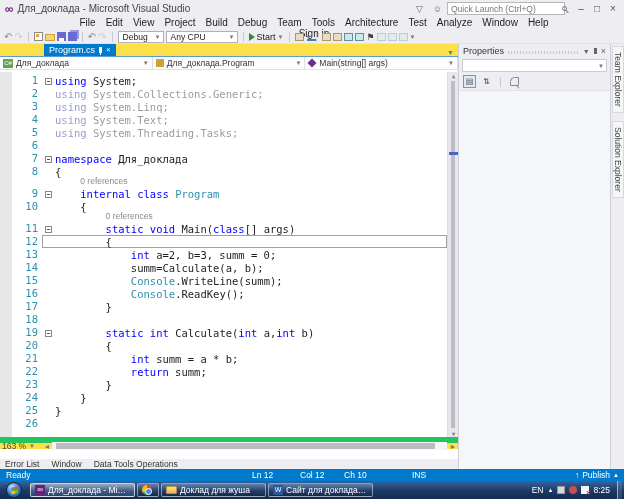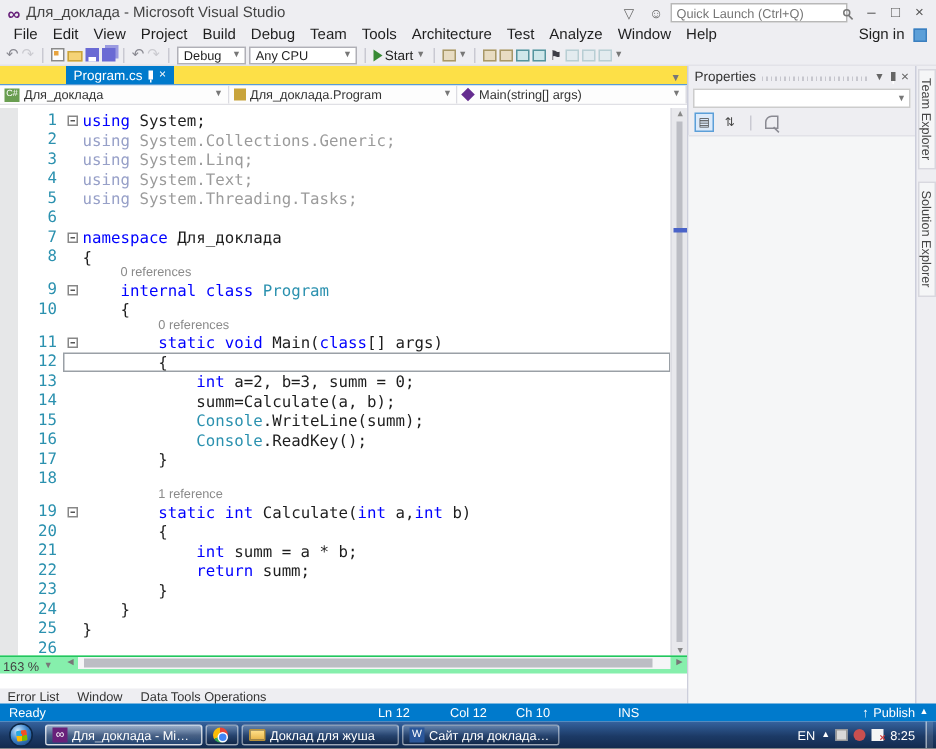--- a/index.html
+++ b/index.html
@@ -12,21 +12,21 @@
   .vs-logo{color:#68217a;font-weight:bold;font-size:12px;margin:0 4px 0 2px;line-height:10px;}
   .tspacer{flex:1;}
   .tb-ico{color:#666;font-size:9px;margin:0 5px;}
   .ql{width:118px;height:13px;background:#fff;border:1px solid #b8b8b8;display:flex;align-items:center;padding:0 3px;margin-right:8px;}
   .ql input{border:none;outline:none;flex:1;font-size:8.5px;color:#555;font-family:"Liberation Sans",sans-serif;background:transparent;padding:0;}
   .mag{width:5px;height:5px;border:1px solid #777;border-radius:50%;position:relative;flex:none;}
   .mag::after{content:"";position:absolute;width:4px;height:1px;background:#777;transform:rotate(45deg);right:-3px;bottom:-2px;}
   .winbtn{width:16px;text-align:center;color:#555;font-size:10px;line-height:15px;}
 
   
-  .menu-bar{height:13px;display:flex;align-items:center;font-size:10px;padding-left:4px;}
+  .menu-bar{height:13px;display:flex;align-items:center;font-size:10px;padding-left:4px;flex-direction:column;}
   .mi{padding:0 5px;}
   .mspacer{flex:1;}
   .signin{padding:0 6px;color:#1e1e1e;}
   .keep-badge{width:9px;height:9px;background:#5c9fd8;border:1px solid #3b7fbf;margin-right:6px;}
 
   
   .toolbar{height:14px;display:flex;align-items:center;font-size:9px;padding-left:4px;border-bottom:1px solid #e2e2e8;gap:2px;}
   .tsep{width:1px;height:10px;background:#c9c9d2;margin:0 3px;}
   .g-ico{color:#8a8a92;font-size:10px;line-height:10px;}
   .ic{display:inline-block;position:relative;}
@@ -80,22 +80,22 @@
   .tk-p{color:#1e1e1e;}
   .tk-g{color:#9b9b9b;}
   .tk-gk{color:#97a0c8;}
   .vscroll{width:11px;background:#e8e8ec;border-left:1px solid #dcdce2;position:relative;flex:none;}
   .vscroll .up,.vscroll .dn{position:absolute;left:0;width:11px;text-align:center;font-size:6px;color:#888;}
   .vscroll .up{top:0;} .vscroll .dn{bottom:0;}
   .vthumb{position:absolute;left:3px;top:9px;bottom:9px;width:4px;background:#bcbdc4;}
   .vmark{position:absolute;left:1px;top:22%;width:9px;height:3px;background:#4a63c8;}
 
   
-  .ed-bottom{position:absolute;left:0;top:393px;width:458px;height:12px;background:#86efac;border-top:1px solid #22c55e;
-             display:flex;font-size:8.5px;color:#444;}
+  .ed-bottom{position:absolute;left:0;top:393px;width:458px;height:12px;background:#fde047;border-top:6px solid #22c55e;
+             display:flex;align-items:center;font-size:8.5px;color:#444;}
   .zoom-combo{width:42px;display:flex;align-items:center;padding:0 2px;}
   .zoom-combo .car{color:#777;font-size:6px;margin-left:3px;}
   .harr{width:10px;text-align:center;color:#777;font-size:7px;}
   .htrack{flex:1;height:8px;background:#f5f5f7;position:relative;margin-right:1px;}
   .hthumb{position:absolute;left:1%;top:1px;height:6px;width:96%;background:#bcbdc4;}
 
   
   .panel-tabs{position:absolute;left:0;top:415px;width:458px;height:10px;background:#eeeef2;display:flex;gap:12px;
               align-items:center;padding-left:5px;font-size:8.5px;color:#333;}
 
@@ -398,27 +398,20 @@
                 <span class="ctext"><span class="tk-p">        }</span></span>
               </div>
             </div>
             <div class="crow">
               <span class="ln">18</span>
               <div class="lbox">
                 <span class="fcol"></span>
                 <span class="ctext"></span>
               </div>
             </div>
-            <div class="crow clens">
-              <span class="ln"></span>
-              <div class="lbox">
-                <span class="fcol"></span>
-                <span class="ctext" style="padding-left: 50.56px;">1 reference</span>
-              </div>
-            </div>
             <div class="crow">
               <span class="ln">19</span>
               <div class="lbox">
                 <span class="fcol"><span class="foldbox"></span></span>
                 <span class="ctext"><span class="tk-p">        </span><span class="tk-k">static</span><span class="tk-p"> </span><span class="tk-k">int</span><span class="tk-p"> Calculate(</span><span class="tk-k">int</span><span class="tk-p"> a,</span><span class="tk-k">int</span><span class="tk-p"> b)</span></span>
               </div>
             </div>
             <div class="crow">
               <span class="ln">20</span>
               <div class="lbox">

